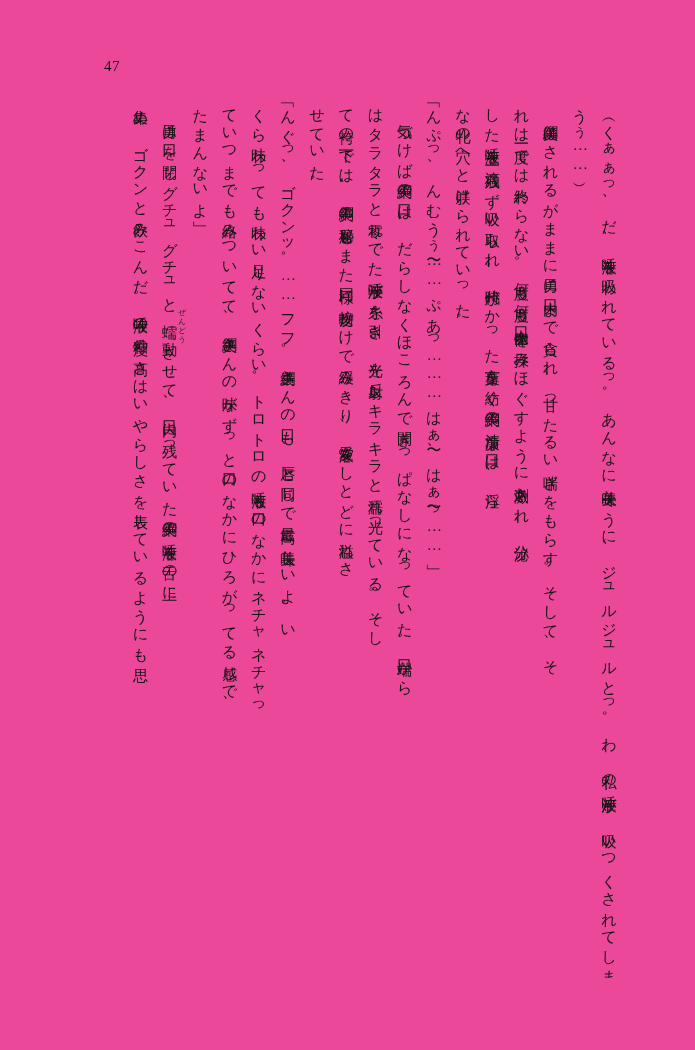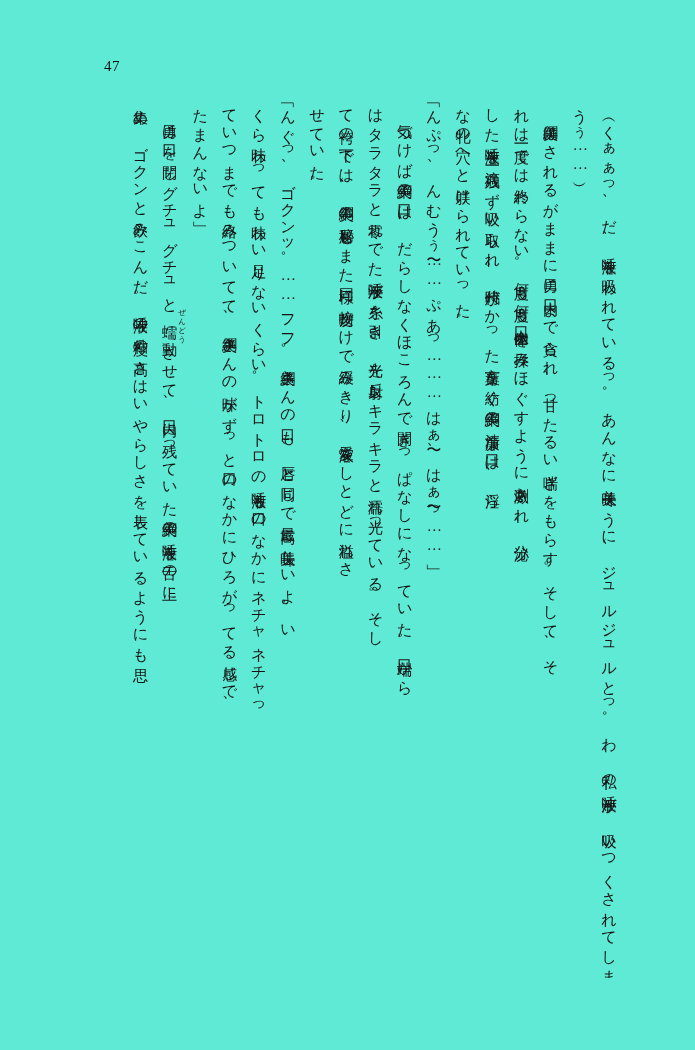--- a/index.html
+++ b/index.html
@@ -13,21 +13,21 @@
     overflow: hidden;
     font-family: "Liberation Serif", "DejaVu Serif", serif;
     color: #1a1a1a;
   }
 
   .page {
     position: relative;
     width: 695px;
     height: 1050px;
     box-sizing: border-box;
-    background: #5eead4;
+    background: #ec4899;
   }
 
   .page-number {
     position: absolute;
     top: 58px;
     left: 104px;
     font-size: 15px;
     letter-spacing: 0.5px;
     color: #111;
     font-family: "Liberation Serif", "DejaVu Serif", serif;

